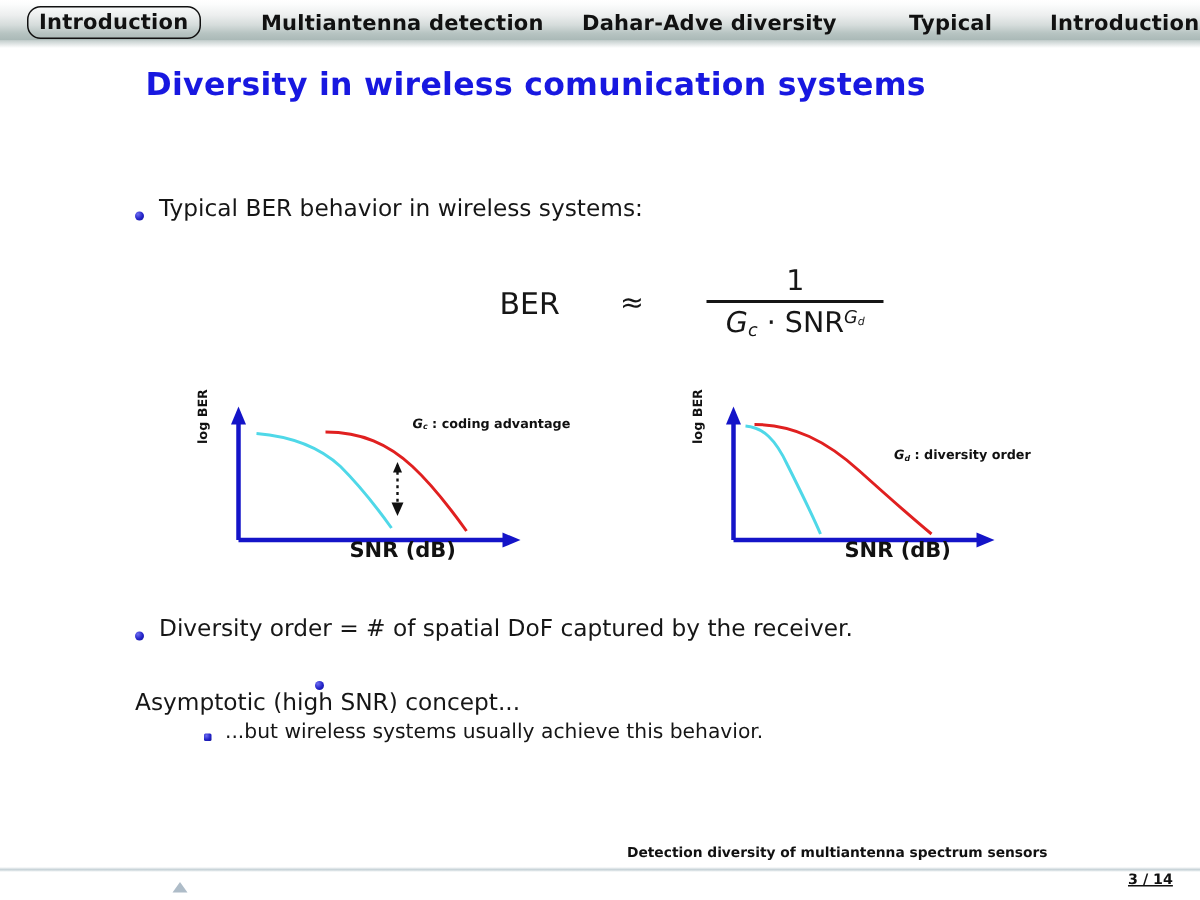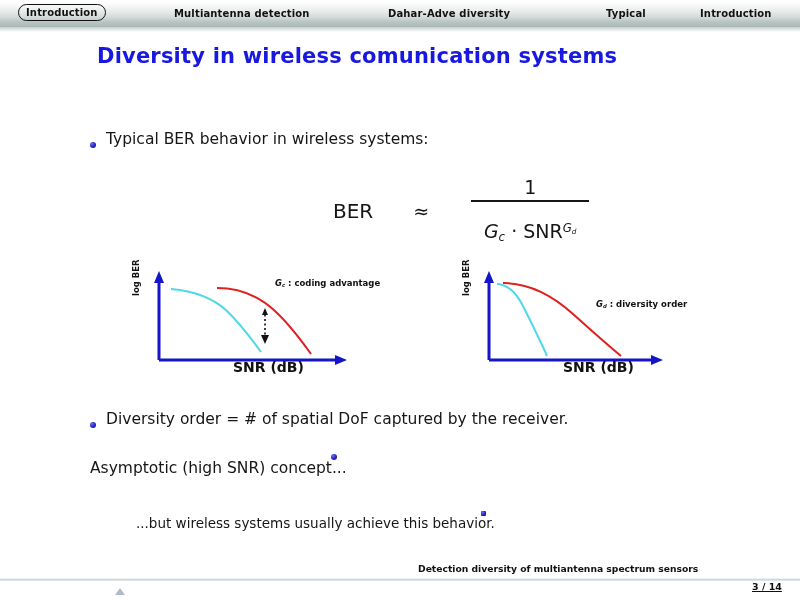--- a/index.html
+++ b/index.html
@@ -31,21 +31,21 @@
     display: flex;
     align-items: center;
   }
   #navbar-shadow {
     position: absolute;
     left: 0; top: 27px;
     width: 800px; height: 5px;
     background: linear-gradient(to bottom, rgba(150,168,166,0.55), rgba(255,255,255,0));
   }
   .nav-item {
-    font-size: 10px;
+    font-size: 14px;
     font-weight: bold;
     letter-spacing: 0.15px;
     color: #111111;
     white-space: nowrap;
     position: absolute;
     top: 8px;
   }
   .nav-item.current {
     border: 1px solid #111111;
     border-radius: 9px;
@@ -66,21 +66,21 @@
     font-weight: bold;
     color: #1818e0;
     letter-spacing: 0.2px;
     white-space: nowrap;
   }
 
   
   .bullet-row {
     position: absolute;
     display: flex;
-    align-items: flex-end;
+    align-items: center;
   }
   .bullet-dot {
     width: 6px; height: 6px;
     border-radius: 50%;
     background: radial-gradient(circle at 32% 30%, #6c6cf0 0%, #2222c8 55%, #141490 100%);
     margin-top: 8px;
     margin-right: 10px;
     flex: 0 0 auto;
   }
   .bullet-dot.sub {
@@ -94,21 +94,21 @@
     font-size: 15.5px;
     color: #161616;
     white-space: nowrap;
     line-height: 1.1;
   }
   .bullet-text.sub { font-size: 13.5px; }
 
   #bullet-1  { left: 90px;  top: 131px; }
   #bullet-2  { left: 90px;  top: 411px; }
   #bullet-3  { left: 90px;  top: 446px; flex-direction: column; }
-  #bullet-4  { left: 136px; top: 504px; flex-direction: column; }
+  #bullet-4  { left: 136px; top: 481px; }
 
   
   #formula {
     position: absolute;
     left: 333px; top: 178px;
     display: flex;
     align-items: center;
     font-size: 20px;
     color: #161616;
     gap: 31px;
@@ -126,21 +126,21 @@
     padding-bottom: 3px;
   }
   .frac .bar {
     height: 1.6px;
     background: #161616;
     width: 100%;
     min-width: 118px;
   }
   .frac .den {
     font-size: 19px;
-    padding-top: 20px;
+    padding-top: 4px;
     white-space: nowrap;
   }
   .sub-i { font-size: 0.62em; vertical-align: -0.25em; font-style: normal; }
   .sup-i { font-size: 0.62em; vertical-align: 0.45em; }
   .ital  { font-style: italic; }
 
   
   .figure {
     position: absolute;
     width: 220px;

